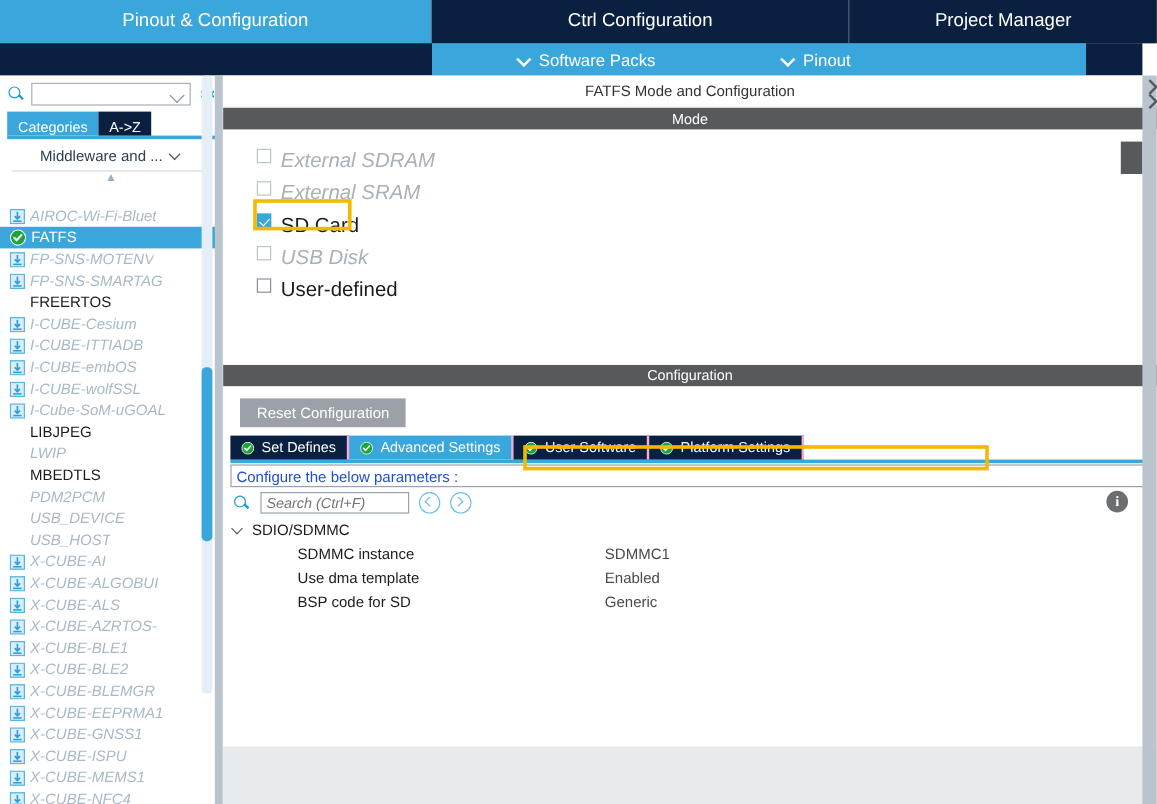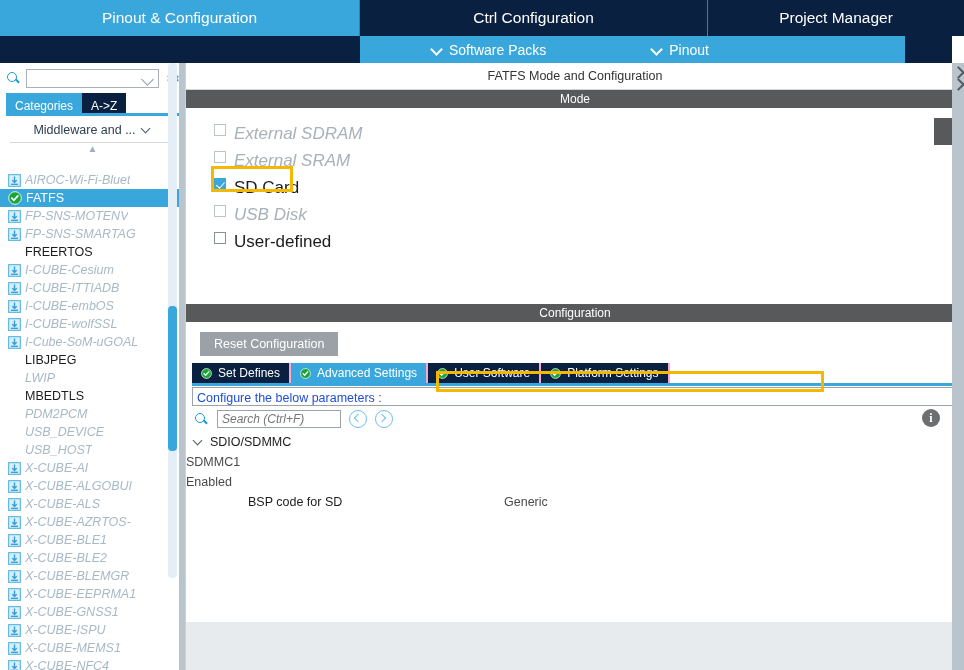--- a/index.html
+++ b/index.html
@@ -868,23 +868,25 @@
         <span class="info-icon">i</span>
       </div>
 
       <div class="tree-group">
         <span class="chev-d-dark"></span>
         <span>SDIO/SDMMC</span>
       </div>
 
       <div id="treerows">
           <div class="tree-row">
+            <span class="pname">SDMMC instance</span>
             <span class="pval">SDMMC1</span>
           </div>
           <div class="tree-row">
+            <span class="pname">Use dma template</span>
             <span class="pval">Enabled</span>
           </div>
           <div class="tree-row">
             <span class="pname">BSP code for SD</span>
             <span class="pval">Generic</span>
           </div>
         </div>
       <div class="hl-box" id="hl-dma"></div>
     </div>
 

